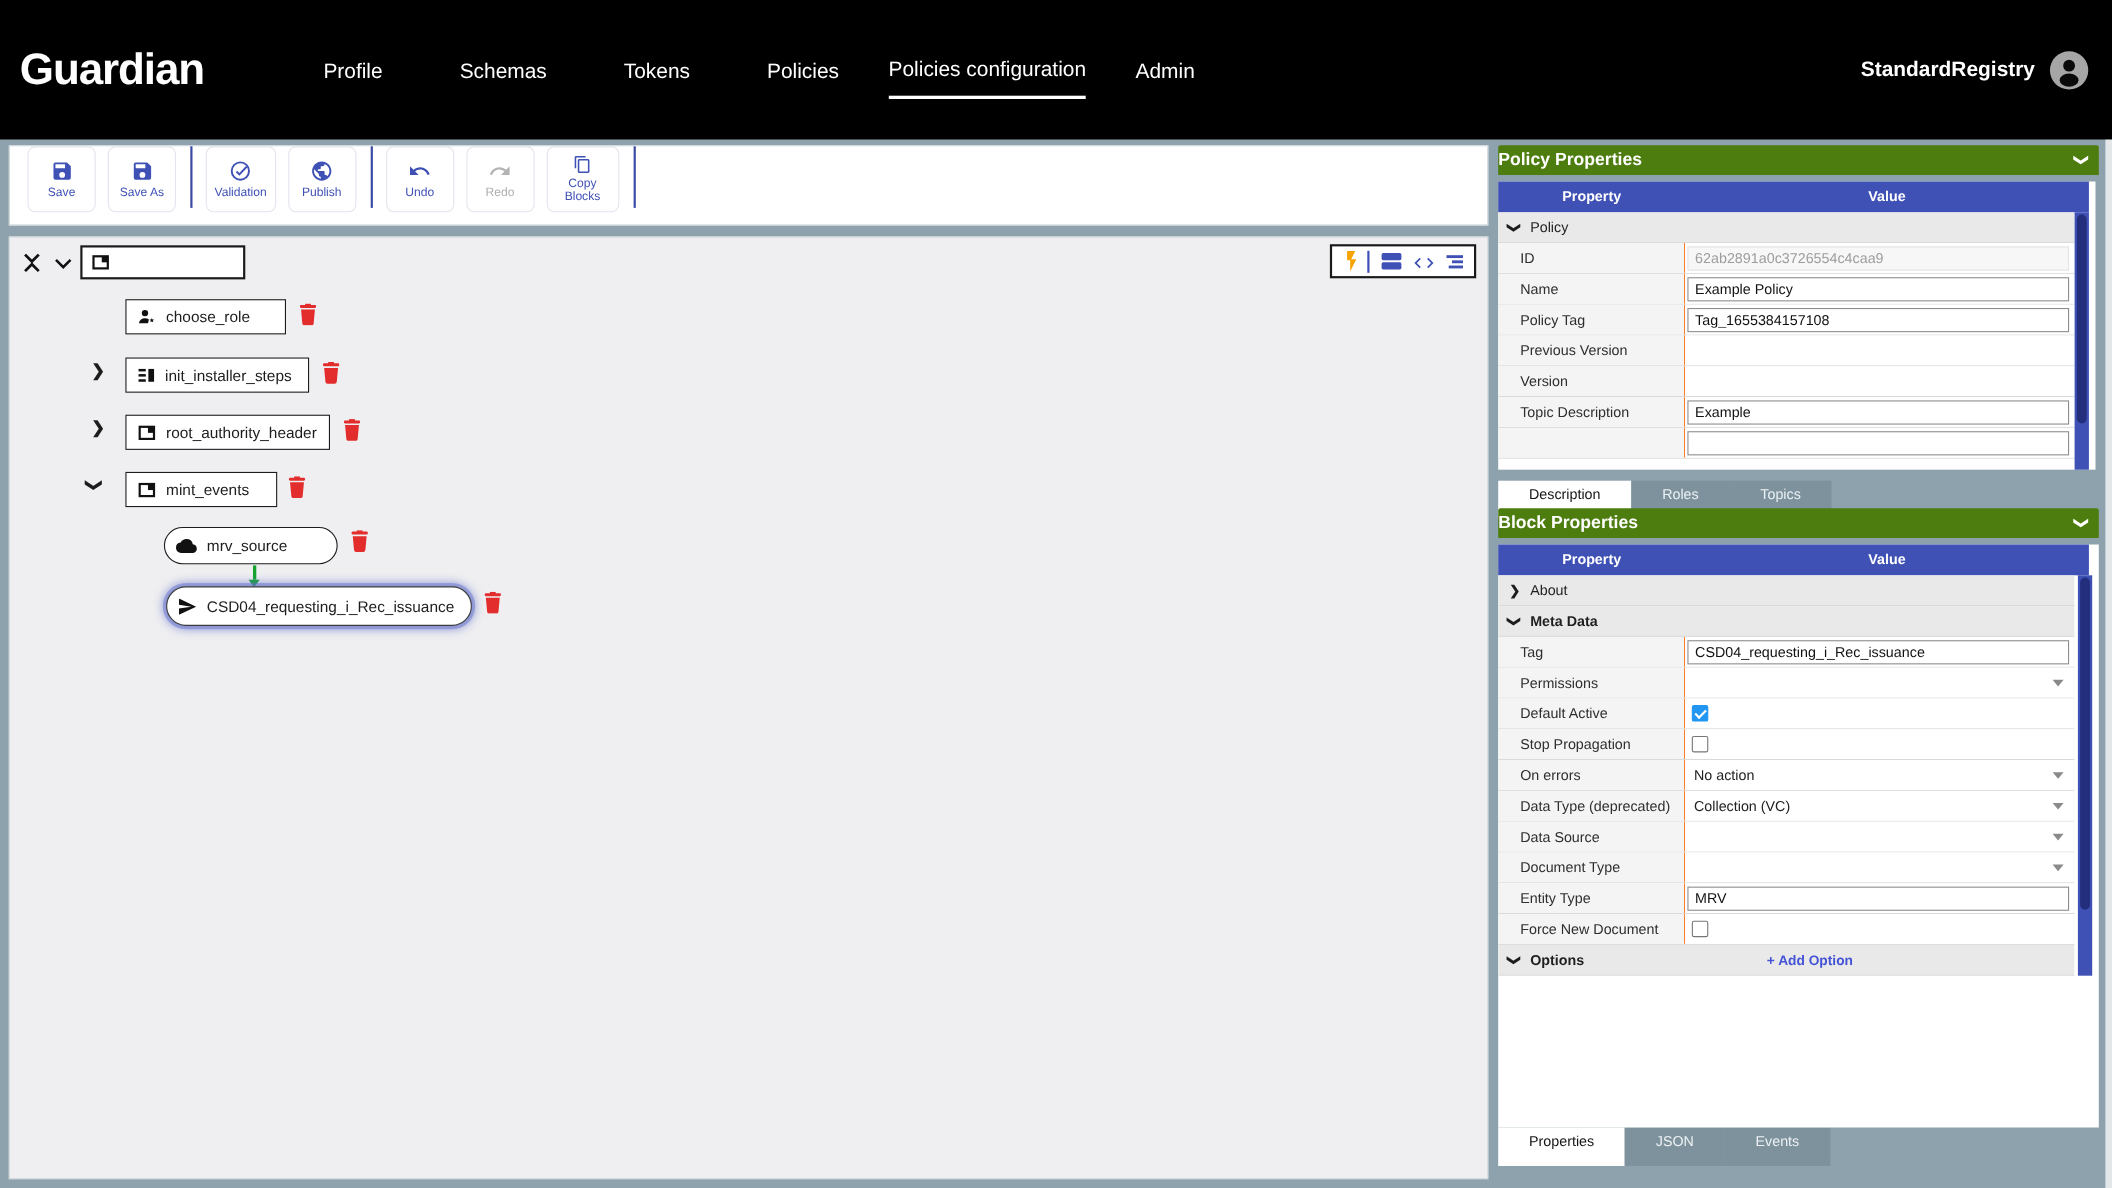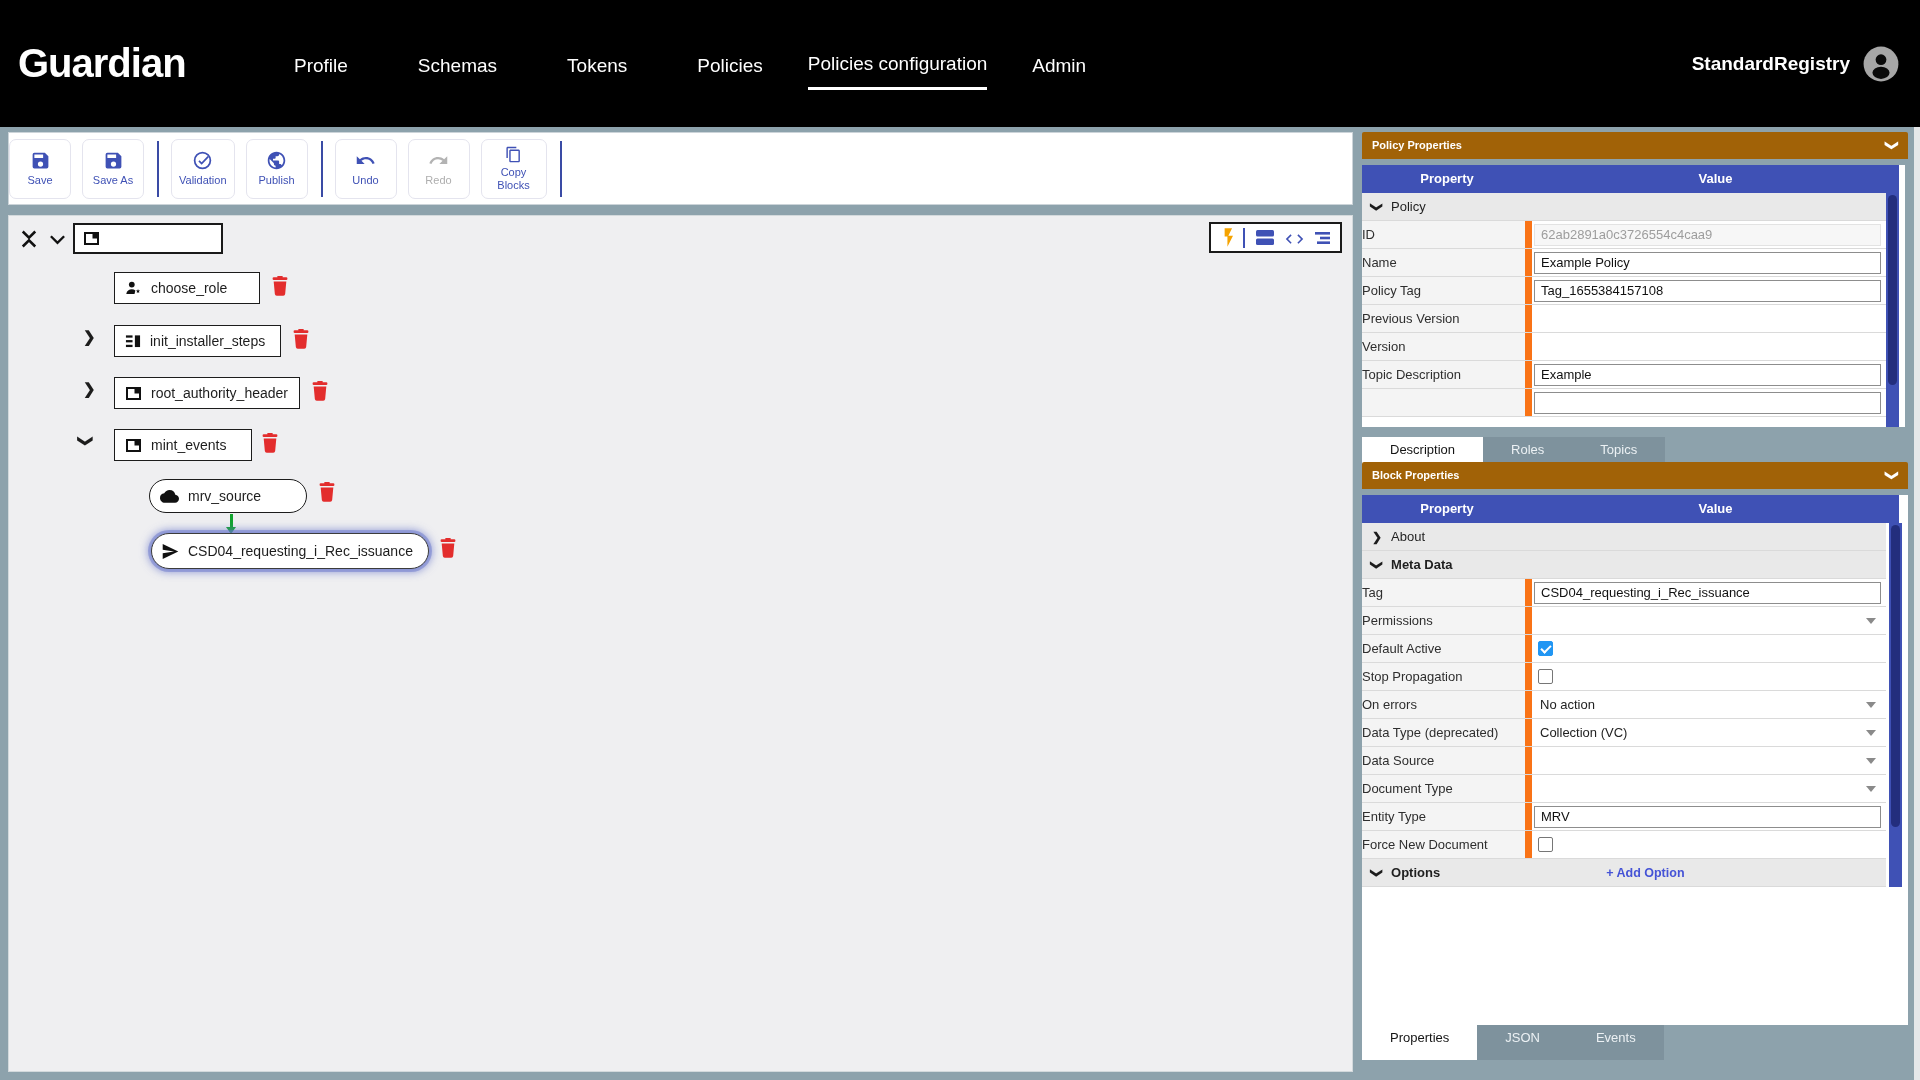--- a/index.html
+++ b/index.html
@@ -17,21 +17,21 @@
   .nav a.active{border-bottom:3px solid #fff;}
   .user-area{margin-left:auto;display:flex;align-items:center;gap:12px;margin-right:20px;}
   .user-name{font-size:19px;font-weight:bold;}
 
   
   .main{position:absolute;left:0;top:127px;width:1920px;height:953px;background:#8da2ac;}
   .page-scroll{position:absolute;right:0;top:0;width:6px;height:953px;background:#e4e7e9;}
 
   
   .toolbar{position:absolute;left:8px;top:5px;width:1345px;height:73px;background:#fff;
-    border:1px solid #ccd4d9;display:flex;align-items:center;padding-left:0;}
+    border:1px solid #ccd4d9;display:flex;align-items:flex-start;padding-left:16px;}
   .tb{height:60px;min-width:62px;border:1px solid #e4e4ee;border-radius:7px;background:#fff;
     display:flex;flex-direction:column;align-items:center;justify-content:center;gap:3px;
     margin-right:11px;font-size:11px;color:#3f51b5;padding:0 7px;cursor:pointer;}
   .tb svg{height:21px;width:21px;}
   .tb span{text-align:center;line-height:1.1;}
   .tb.disabled{color:#aeaeae;}
   .tb-sep{width:2px;height:56px;background:#3a4ba5;margin:0 12px 0 2px;}
 
   
   .canvas{position:absolute;left:8px;top:88px;width:1345px;height:857px;background:#efeff1;
@@ -54,37 +54,37 @@
   .node.selected{height:36px;border-color:#3c3c3c;
     box-shadow:0 0 0 3px rgba(101,115,202,.45),0 0 9px 3px rgba(101,115,202,.7);}
   .trash{position:absolute;cursor:pointer;}
   .green-arrow{position:absolute;left:216px;top:298px;width:12px;}
   .green-arrow .line{width:3px;height:13px;background:#12a32e;margin:0 auto;}
   .green-arrow .head{width:0;height:0;border-left:5px solid transparent;
     border-right:5px solid transparent;border-top:7px solid #12a32e;margin:0 auto;}
 
   
   .right-panel{position:absolute;left:1362px;top:5px;width:546px;height:948px;}
-  .sec-header{height:27px;background:#a16207;color:#fff;font-size:11px;font-weight:bold;
-    line-height:27px;padding-left:10px;position:relative;border-radius:2px 2px 0 0;cursor:pointer;}
+  .sec-header{height:27px;background:#4d7c0f;color:#fff;font-size:16px;font-weight:bold;
+    line-height:27px;position:relative;border-radius:2px 2px 0 0;cursor:pointer;}
   .sec-header .hchev{position:absolute;right:10px;top:0;font-size:13px;}
   .sec-header .hchev::before{content:"\276F";display:inline-block;transform:rotate(90deg);}
 
   .tcard{margin-top:6px;background:#fff;width:543px;position:relative;}
   .thead{height:28px;background:#3f51b5;color:#fff;font-size:13px;font-weight:bold;
     display:flex;width:537px;}
   .thead .c1{width:170px;text-align:center;line-height:28px;}
   .thead .c2{flex:1;text-align:center;line-height:28px;}
   .tbody{width:524px;overflow:hidden;position:relative;}
   .trow{display:flex;height:28px;border-bottom:1px solid #dadada;}
   .trow.group{background:#e9e9e9;align-items:center;font-size:13px;color:#222;}
   .trow.group .chev{position:static;margin-left:10px;font-size:12px;}
   .trow.group .glabel{margin-left:9px;font-weight:bold;color:#1f1f1f;}
-  .pcell{width:170px;background:#f4f4f4;border-right:7px solid #f97316;font-size:13px;
-    color:#2e2e2e;line-height:27px;}
+  .pcell{width:170px;background:#f4f4f4;border-right:1px solid #f97316;font-size:13px;
+    color:#2e2e2e;padding-left:20px;line-height:27px;}
   .vcell{flex:1;background:#fff;display:flex;align-items:center;padding:0 5px 0 2px;position:relative;}
   .ro{flex:1;height:22px;background:#f7f7f7;border:1px solid #e3e3e3;color:#9d9d9d;
     font-size:13px;line-height:20px;padding-left:6px;}
   .tin{flex:1;height:22px;border:1px solid #8d8d8d;font-size:13px;color:#111;
     padding:0 6px;font-family:"Liberation Sans",sans-serif;background:#fff;min-width:0;}
   .dd{flex:1;height:26px;display:flex;align-items:center;font-size:13px;color:#222;
     padding-left:6px;cursor:pointer;}
   .caret{position:absolute;right:10px;width:0;height:0;border-left:5px solid transparent;
     border-right:5px solid transparent;border-top:6px solid #8a8a8a;}
   .cb{appearance:none;-webkit-appearance:none;width:15px;height:15px;border:1.5px solid #767676;

